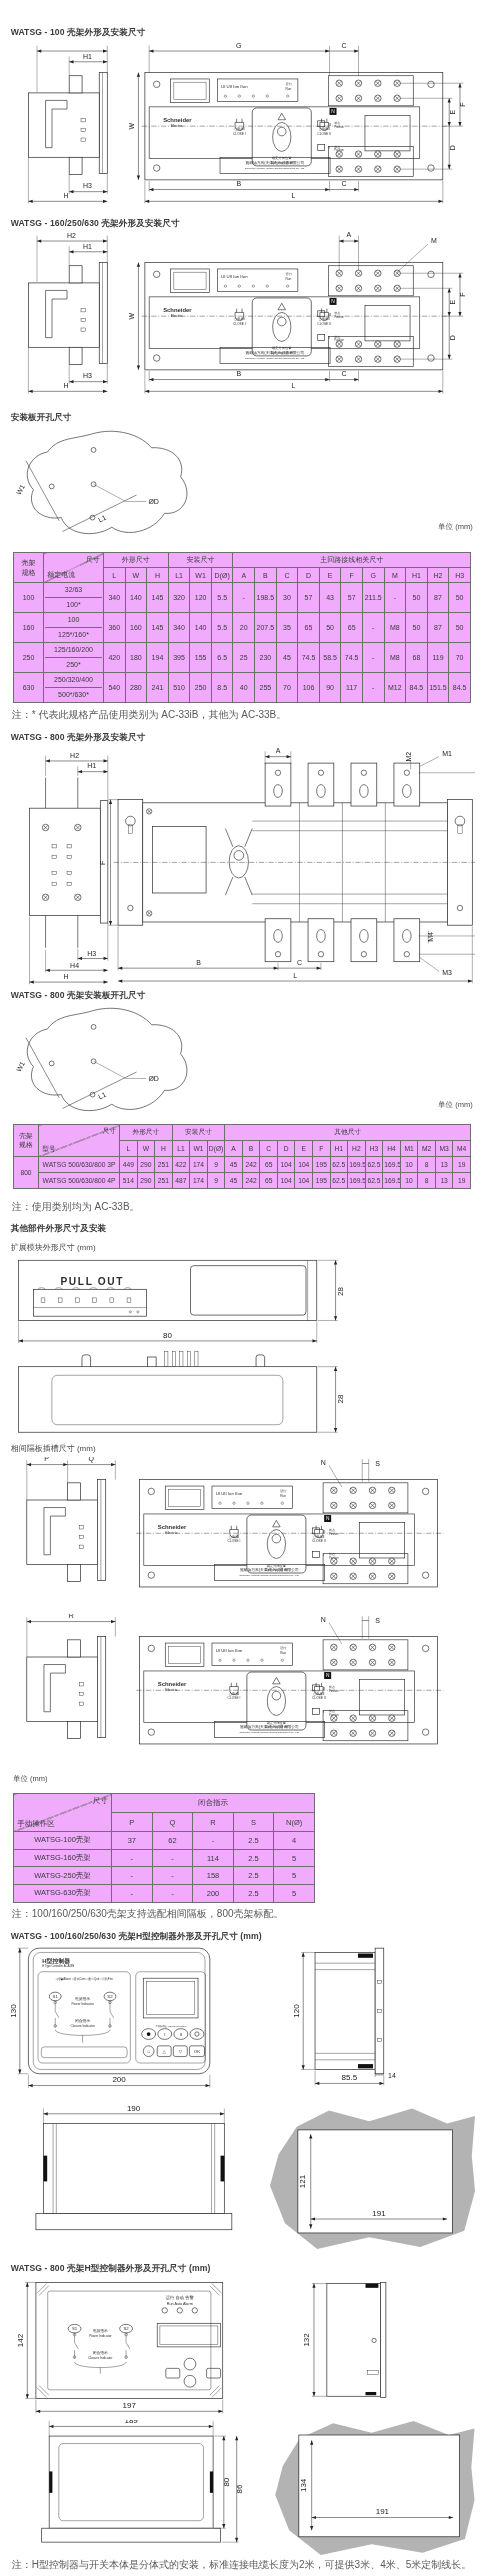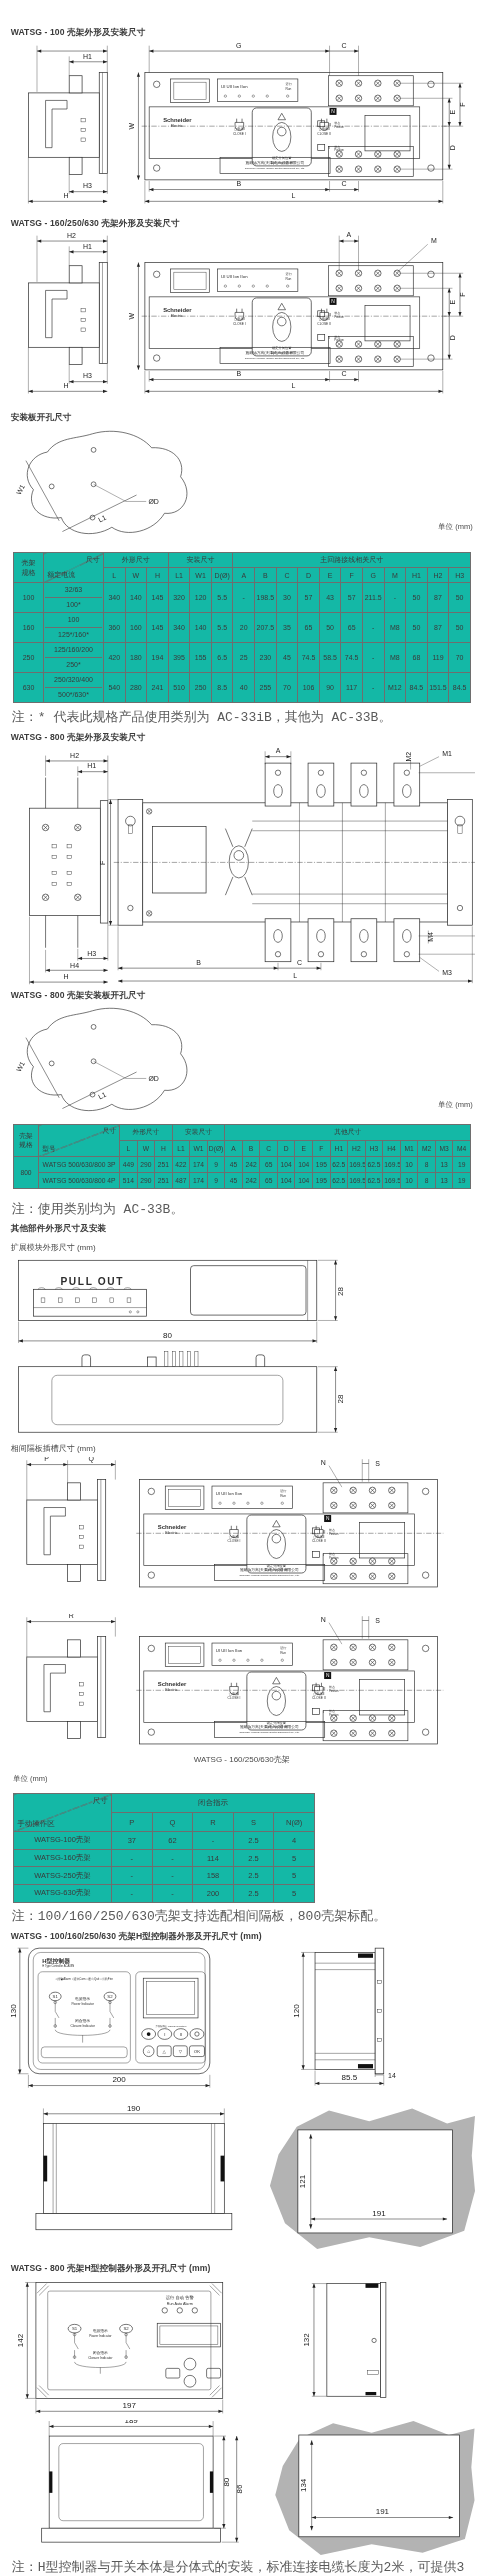--- a/index.html
+++ b/index.html
@@ -1,41 +1,41 @@
 <!DOCTYPE html>
 <html style="font-size:8.6px"><head>
 <meta charset="utf-8">
 <style>
   html,body{margin:0;padding:0;background:#fff;}
   .page{position:relative;width:484px;height:2576px;background:#fff;overflow:hidden;
         font-family:"Liberation Sans",sans-serif;color:#3a3a3a;margin-top:12px;}
   .abs{position:absolute;}
   .sec-title{font-size:8.6px;font-weight:bold;color:#3b3b3b;letter-spacing:0.1px;}
   .sub-title{font-size:8px;color:#4a4a4a;}
-  .note{font-size:13px;color:#595959;font-family:Liberation Mono, monospace;}
+  .note{font-size:10px;color:#595959;}
   .unit{font-size:7.5px;color:#4a4a4a;width:462px;}
   .unit.r{text-align:right;padding-right:15px;}
   .caption{font-size:8px;color:#4a4a4a;width:462px;text-align:center;}
   svg{display:block;}
   svg text{fill:#2e2e2e;font-family:"Liberation Sans",sans-serif;}
   .ln{fill:none;stroke:#2a2a2a;stroke-width:1.2;}
   .lt{fill:none;stroke:#2a2a2a;stroke-width:.8;}
   .fw{fill:#fff;stroke:#2a2a2a;stroke-width:1.3;}
   .dim{stroke:#2a2a2a;stroke-width:1;}
   .ext{stroke:#2a2a2a;stroke-width:.7;}
   .dsh{stroke:#2a2a2a;stroke-width:.8;stroke-dasharray:10 3 2 3;fill:none;}
   .mid{text-anchor:middle;}
   .t45{font-size:4.5px;}.t5{font-size:5px;}.t55{font-size:5.5px;}.t6{font-size:6px;}
   .t7{font-size:7px;}.t8{font-size:8px;}.t9{font-size:9px;}.t11{font-size:11px;}
   .t8w{font-size:9px;fill:#fff;}
   .tbrand{font-size:11px;font-weight:bold;}
   .dl{font-size:13px;fill:#222;}
   .dn{font-size:15px;fill:#222;}
   
-  .dim-table{border-collapse:collapse;table-layout:fixed;background:#14b8a6;color:#3a3a3a;
+  .dim-table{border-collapse:collapse;table-layout:fixed;background:#f0abfc;color:#3a3a3a;
              border-top:1.6px solid #333;border-bottom:1.6px solid #333;}
   .dim-table th,.dim-table td{border:0.5px solid #6e6e6e;font-weight:normal;text-align:center;
              padding:0 1.1px;overflow:hidden;}
   .dim-table thead{border-bottom:1.1px solid #333;}
   #table1{width:458px;font-size:7px;}
   #table1 thead tr{height:15px;}
   #table1 tbody tr{height:29px;border-bottom:1.1px solid #333;}
   #table2{width:458px;font-size:6.7px;}
   #table2 thead tr{height:16px;}
   #table2 tbody tr{height:16px;}
@@ -799,21 +799,20 @@
       <line class="ext" x1="200" y1="6" x2="200" y2="42"></line>
   <text class="dl mid" x="118" y="8">R</text>
   <use href="#swface" x="245" y="42"></use>
   <text class="dl" x="592" y="14" text-anchor="end">N</text>
   <line class="ext" x1="598" y1="16" x2="622" y2="56"></line>
   <line class="dim" x1="660" y1="12" x2="672" y2="12"></line>
   <line class="ext" x1="660" y1="4" x2="660" y2="46"></line>
       <line class="ext" x1="672" y1="4" x2="672" y2="46"></line>
   <text class="dl" x="684" y="16">S</text>
 </svg>
-<div class="abs caption" style="left:10.7px;top:1742px">WATSG - 160/250/630壳架</div>
 
 <div class="abs unit" style="left:13px;top:1762px">单位 (mm)</div>
 <table id="table3" class="abs dim-table" style="left:13px;top:1781px">
       <colgroup>
         <col style="width: 98px;">
       </colgroup>
       <thead>
         <tr>
           <th class="diag" rowspan="2">
             <span class="dgt">尺寸</span>

